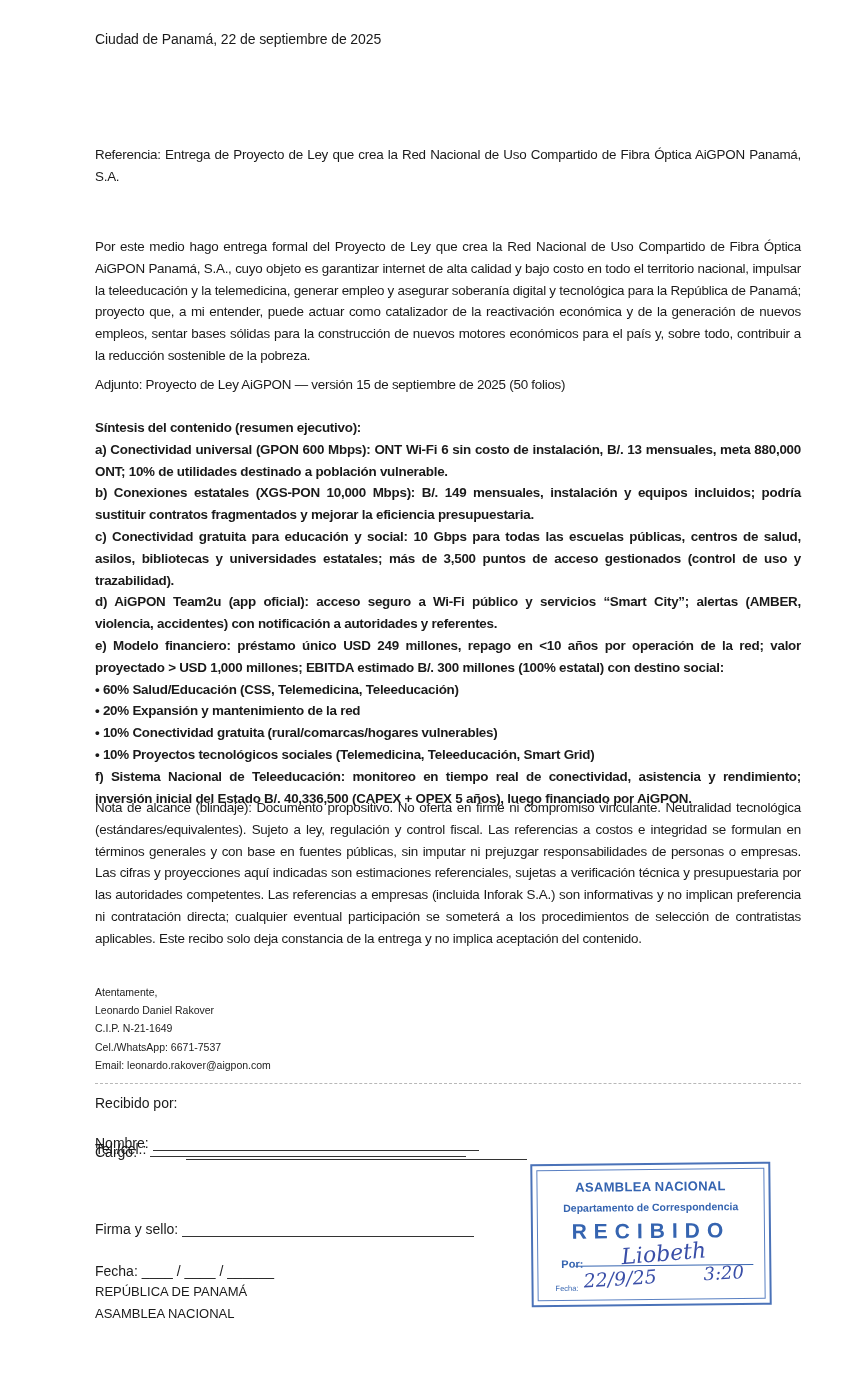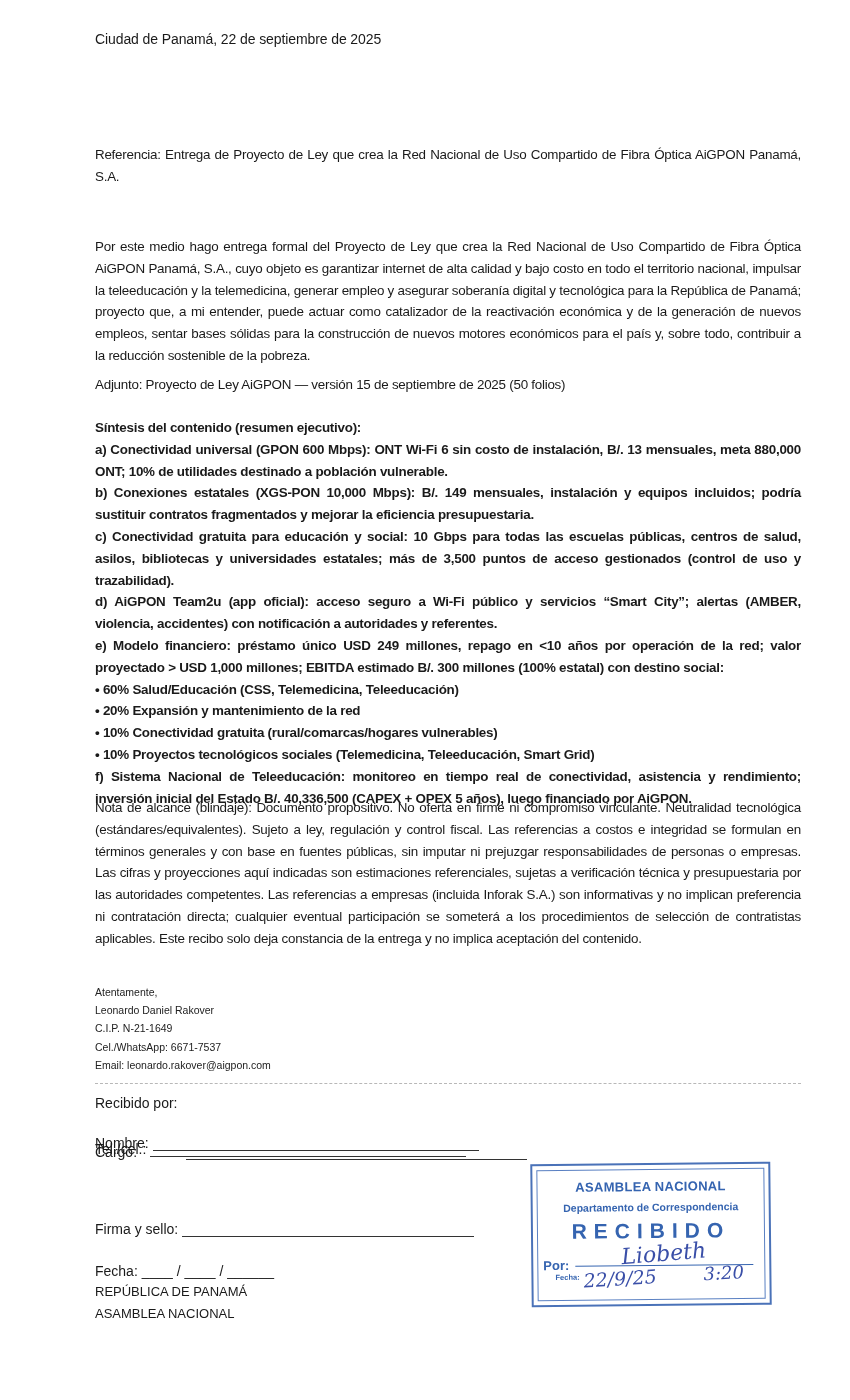--- a/index.html
+++ b/index.html
@@ -47,23 +47,23 @@
     border: 2px solid #4a72b8; transform: rotate(-0.6deg);
     color: #3564b0; box-sizing: border-box;
   }
   .stamp::before {
     content: ""; position: absolute; left: 4px; top: 4px; right: 4px; bottom: 4px;
     border: 1.5px solid #5a80c2;
   }
   .stamp-title { position: absolute; left: 0; width: 100%; top: 14px; text-align: center; font-weight: bold; font-size: 13px; letter-spacing: 0.3px; }
   .stamp-dept { position: absolute; left: 0; width: 100%; top: 36px; text-align: center; font-weight: bold; font-size: 10.5px; }
   .stamp-rec { position: absolute; left: 0; width: 100%; top: 54px; text-align: center; font-weight: bold; font-size: 21px; letter-spacing: 7px; }
-  .stamp-por { position: absolute; left: 10px; top: 92px; font-size: 13px; font-weight: bold; }
+  .stamp-por { position: absolute; left: 28px; top: 92px; font-size: 11px; font-weight: bold; }
   .stamp-por-line { position: absolute; left: 42px; top: 100px; width: 178px; border-bottom: 1px solid #3564b0; }
-  .stamp-fecha { position: absolute; left: 22px; top: 107px; font-size: 7.5px; font-weight: bold; }
+  .stamp-fecha { position: absolute; left: 22px; top: 118px; font-size: 7.5px; font-weight: normal; }
   .hand {
     position: absolute; font-family: "DejaVu Serif", serif; font-style: italic;
     color: #3a4fa8;
   }
   .hand-sig { left: 88px; top: 76px; font-size: 22px; transform: rotate(-4deg); }
   .hand-date { left: 50px; top: 102px; font-size: 19px; transform: rotate(-3deg); }
   .hand-time { left: 170px; top: 98px; font-size: 18px; transform: rotate(-2deg); }
 </style>
 </head>
 <body>

